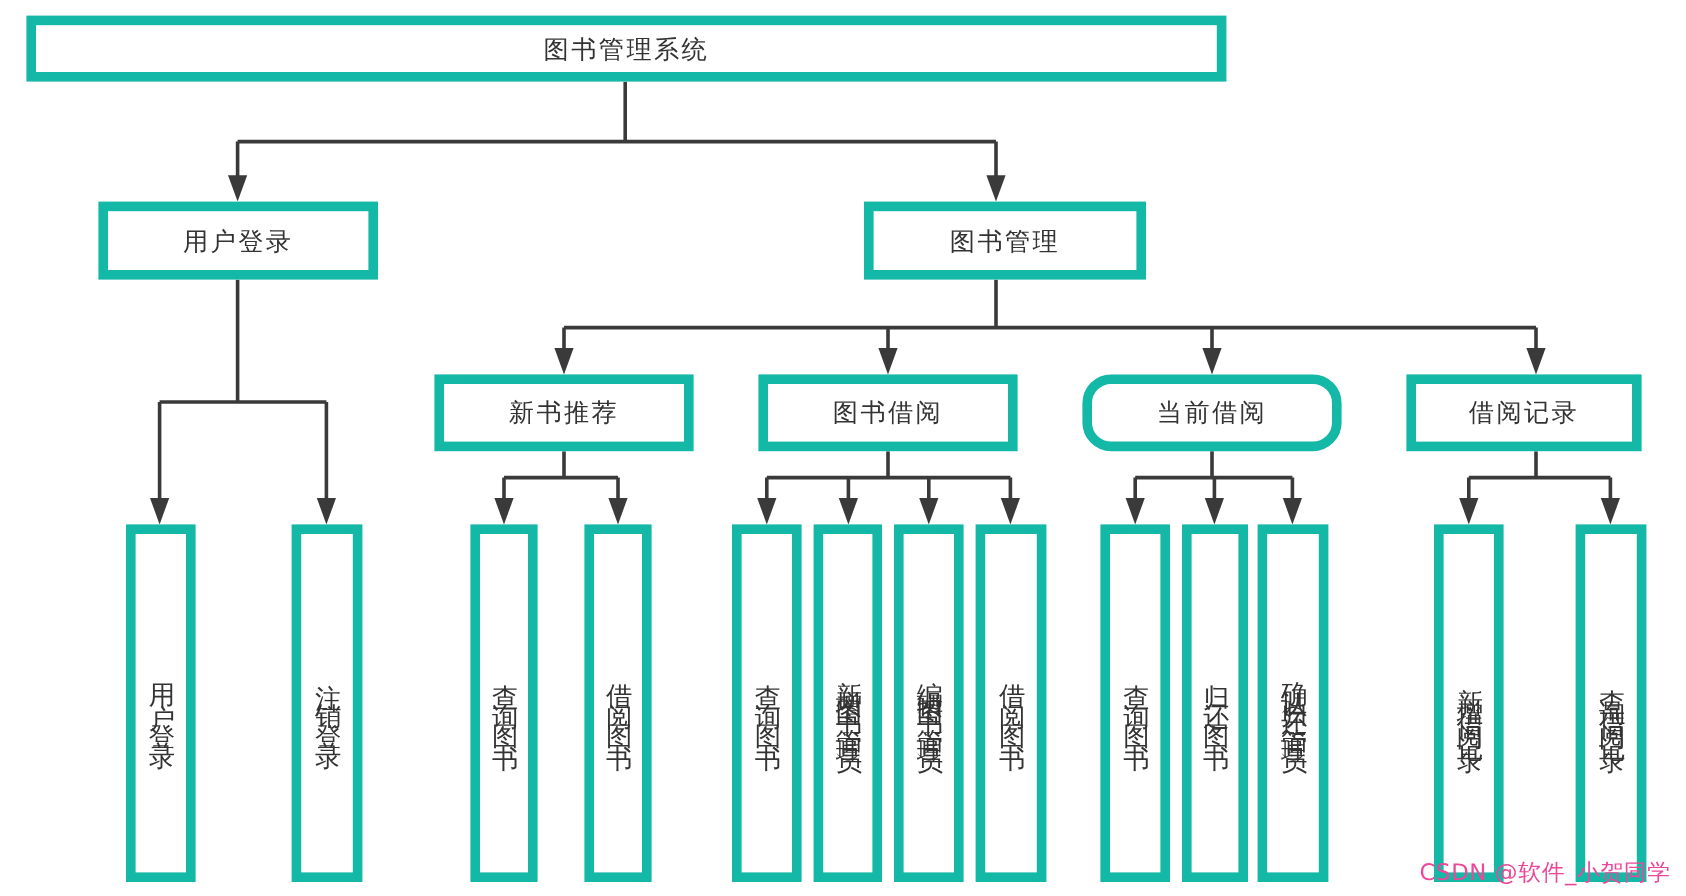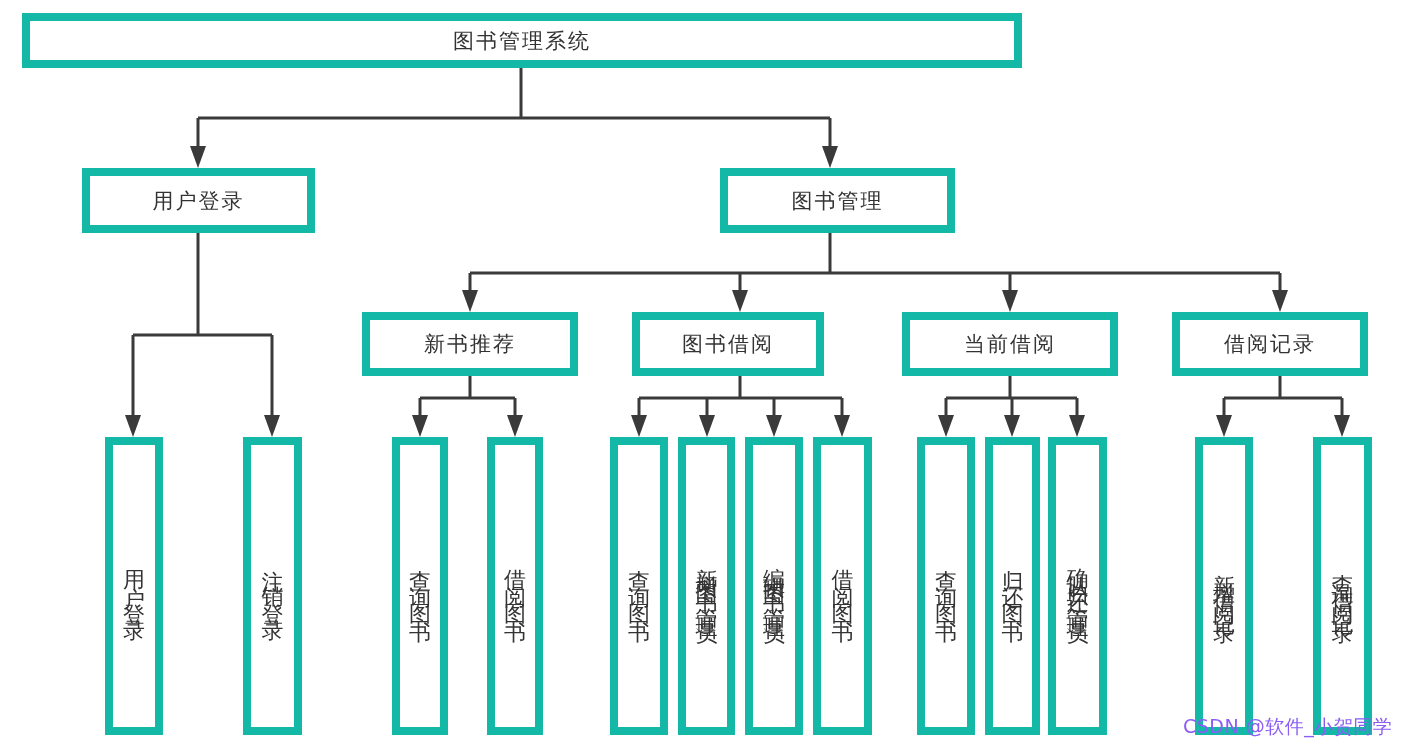--- a/index.html
+++ b/index.html
@@ -45,21 +45,21 @@
     display: inline-block;
   }
   .v4 .vtext { letter-spacing: 17px; }
   .v6 .vtext { letter-spacing: 10px; }
   .v9 .vtext { letter-spacing: 8px; }
   .watermark {
     position: absolute;
     left: 1183px;
     top: 714px;
     font-size: 19px;
-    color: #8b5cf6;
+    color: #ec4899;
     letter-spacing: 0.5px;
     white-space: nowrap;
   }
 </style>
 </head>
 <body>
 
 <div class="stage">
 
   <svg class="connectors" viewBox="0 0 1405 747" xmlns="http://www.w3.org/2000/svg" aria-hidden="true">
@@ -97,22 +97,22 @@
     <polygon points="1216,415 1232,415 1224,437"></polygon>
     <polygon points="1334,415 1350,415 1342,437"></polygon>
   </svg>
 
   <div class="box h" style="left:22px; top:13px; width:1000px; height:55px;">图书管理系统</div>
 
   <div class="box h" style="left:82px; top:168px; width:233px; height:65px;">用户登录</div>
   <div class="box h" style="left:720px; top:168px; width:235px; height:65px;">图书管理</div>
 
   <div class="box h" style="left:362px; top:312px; width:216px; height:64px;">新书推荐</div>
-  <div class="box h" style="left:632px; top:312px; width:192px; height:64px;">图书借阅</div>
-  <div class="box h" style="left:902px; top:312px; width:216px; height:64px;">当前借阅</div>
+  <div class="box h" style="left:632px; top:312px; width:216px; height:64px;">图书借阅</div>
+  <div class="box h" style="left:902px; top:312px; width:216px; height:64px;border-radius:24px;">当前借阅</div>
   <div class="box h" style="left:1172px; top:312px; width:196px; height:64px;">借阅记录</div>
 
   <div class="box v4" style="left:105px; top:437px; width:58px; height:298px;">
     <span class="vtext">用户登录</span>
   </div>
   <div class="box v4" style="left:243px; top:437px; width:59px; height:298px;">
     <span class="vtext">注销登录</span>
   </div>
 
   <div class="box v4" style="left:392px; top:437px; width:56px; height:298px;">

